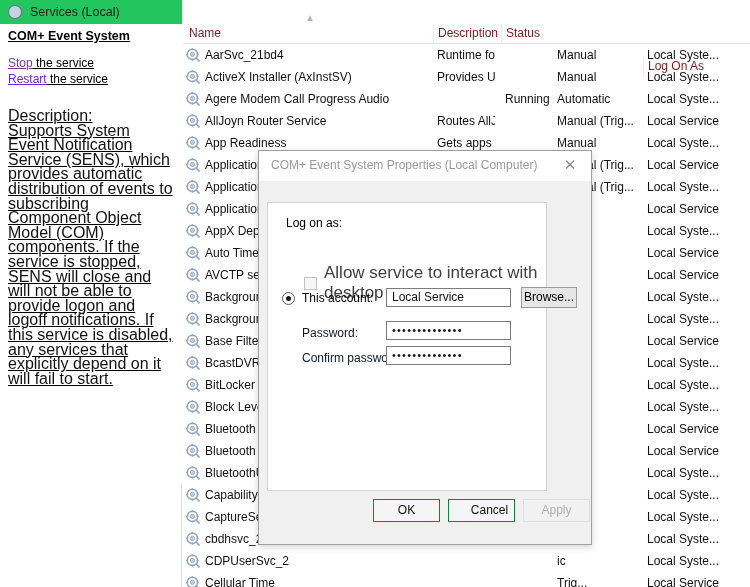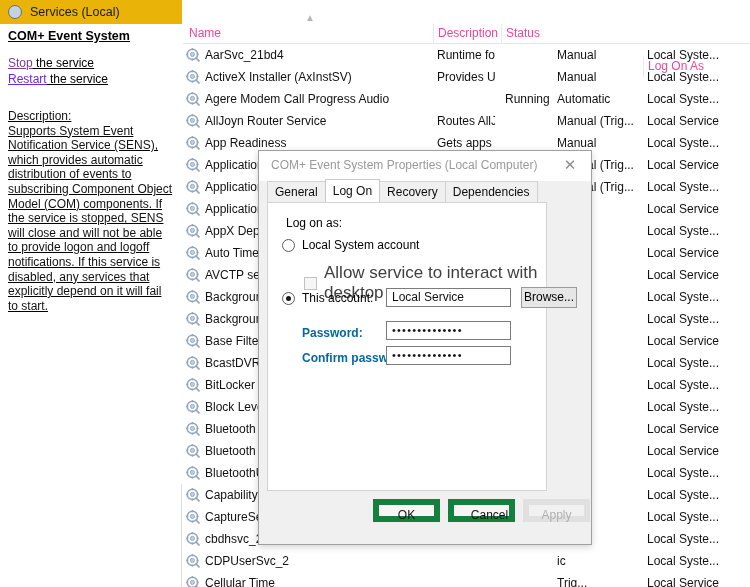--- a/index.html
+++ b/index.html
@@ -24,21 +24,21 @@
     position: absolute;
     left: 0; top: 0;
     width: 182px; height: 587px;
     background: #ffffff;
     border-right: 1px solid #dcdcdc;
   }
   #left-titlebar {
     position: absolute;
     left: 0; top: 0;
     width: 182px; height: 24px;
-    background: #eab308;
+    background: #22c55e;
     display: flex;
     align-items: center;
     padding-left: 8px;
   }
   .tb-icon {
     width: 14px; height: 14px;
     border-radius: 50%;
     border: 1.4px solid #60707f;
     background: #c6d2e4;
     margin-right: 8px;
@@ -71,21 +71,21 @@
     margin-bottom: 1px;
   }
   .lnk {
     text-decoration: underline;
     cursor: pointer;
   }
   .lnk.visited { color: #7b3f95; }
   .lnk.normal { color: #6d28d9; }
   #desc-block {
     margin-top: 22px;
-    font-size: 12px;
+    font-size: 16px;
     line-height: 14.6px;
     color: #111;
   }
   #desc-label { display: block; }
   #desc-text { display: block; }
 
   
   #list-pane {
     position: absolute;
     left: 183px; top: 0;
@@ -114,21 +114,21 @@
     width: 567px; height: 20px;
     background: #ffffff;
     border-bottom: 1px solid #e5e5e5;
   }
   .hcell {
     position: absolute;
     top: 0;
     height: 20px;
     line-height: 19px;
     font-size: 12px;
-    color: #ec4899;
+    color: #7f1d1d;
     padding-left: 4px;
     white-space: nowrap;
     border-left: 1px solid #eaeaea;
   }
   .hcell.first { border-left: none; }
 
   #rows {
     position: absolute;
     left: 0; top: 44px;
     width: 567px; height: 543px;
@@ -274,22 +274,21 @@
     background: #f6f6f6;
     margin-right: 7px;
     flex: none;
   }
   .chk-lbl { font-size: 17px; color: #404040; }
 
   .field-lbl {
     position: absolute;
     left: 34px;
     font-size: 12px;
-    color: #0369a1;
-    font-weight: bold;
+    color: #0f172a;
   }
   #lbl-password { top: 123px; }
   #lbl-confirm  { top: 148px; }
 
   .txtbox {
     position: absolute;
     height: 19px;
     background: #ffffff;
     border: 1px solid #7b7b7b;
     font-size: 12px;
@@ -319,21 +318,21 @@
   #dlg-buttons {
     position: absolute;
     left: 0; top: 348px;
     width: 332px; height: 44px;
   }
   .dbtn {
     position: absolute;
     top: 0;
     width: 67px; height: 23px;
     background: #f5f5f5;
-    border: 6px solid #15803d;
+    border: 1px solid #15803d;
     font-size: 12px;
     line-height: 21px;
     text-align: center;
     cursor: pointer;
     color: #111;
   }
   #btn-ok     { left: 114px; }
   #btn-cancel { left: 189px; padding-left: 16px; }
   #btn-apply  {
     left: 264px;
@@ -834,34 +833,24 @@
         </div>
       </div>
   </div>
 
   <div id="dialog">
     <div id="dlg-titlebar">
       <span id="dlg-title">COM+ Event System Properties (Local Computer)</span>
       <span id="dlg-close">✕</span>
     </div>
 
-    <div id="dlg-tabs">
-      <div class="tab">General</div>
-      <div class="tab active">Log On</div>
-      <div class="tab">Recovery</div>
-      <div class="tab">Dependencies</div>
-    </div>
 
     <div id="dlg-panel">
       <div id="logon-as-label">Log on as:</div>
 
-      <div class="radio-row" id="row-localsystem">
-        <span class="radio"></span>
-        <span class="radio-lbl">Local System account</span>
-      </div>
 
       <div id="row-allow">
         <span class="chk"></span>
         <span class="chk-lbl">Allow service to interact with desktop</span>
       </div>
 
       <div class="radio-row" id="row-thisaccount">
         <span class="radio on"></span>
         <span class="radio-lbl">This account:</span>
       </div>

